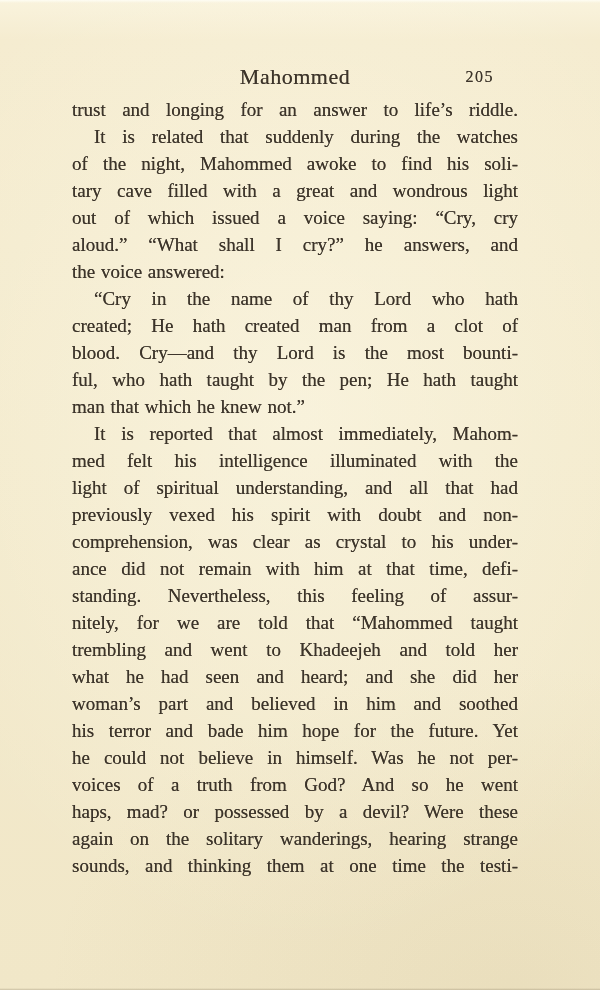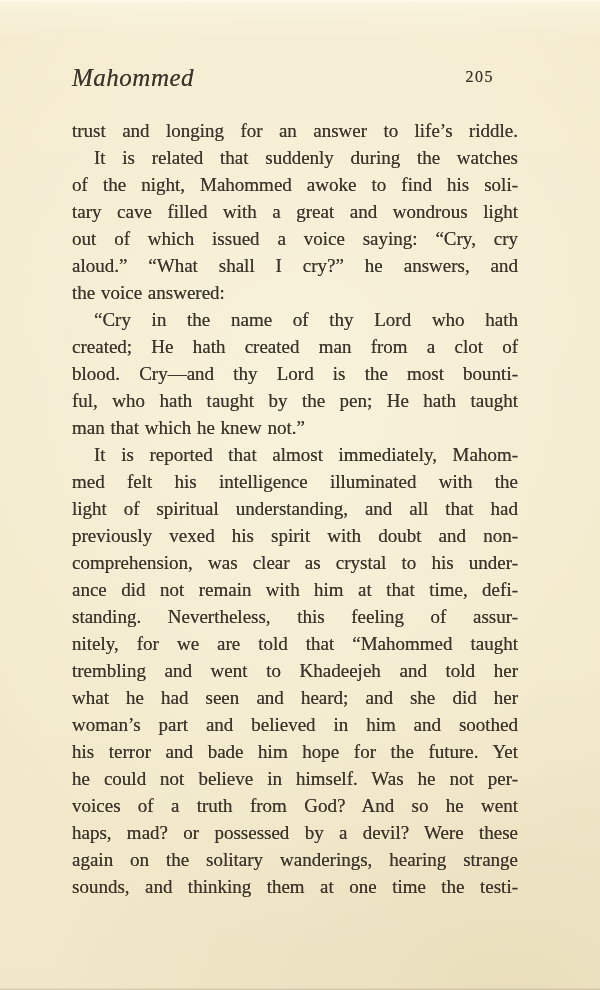--- a/index.html
+++ b/index.html
@@ -39,38 +39,37 @@
   }
   .running-head {
     position: absolute;
     left: 72px;
     top: 64px;
     width: 446px;
     height: 30px;
   }
   .running-head .title {
     display: block;
-    text-align: left;
-    font-style: italic;
-    font-size: 25px;
+    text-align: center;
+    font-size: 22px;
     letter-spacing: 0.5px;
     text-shadow: 0 0 0.5px rgba(60,52,42,0.75);
   }
   .running-head .folio {
     position: absolute;
     right: 24px;
     top: 4px;
     font-size: 16px;
     letter-spacing: 1.5px;
     text-shadow: 0 0 0.5px rgba(60,52,42,0.75);
   }
   .text-block {
     position: absolute;
     left: 72px;
-    top: 117px;
+    top: 96px;
     width: 446px;
   }
   .line {
     font-size: 19px;
     line-height: 27px;
     text-align: left;
     text-shadow: 0 0 0.6px rgba(60,52,42,0.8);
     word-spacing: 1px;
   }
   .line.justify {

